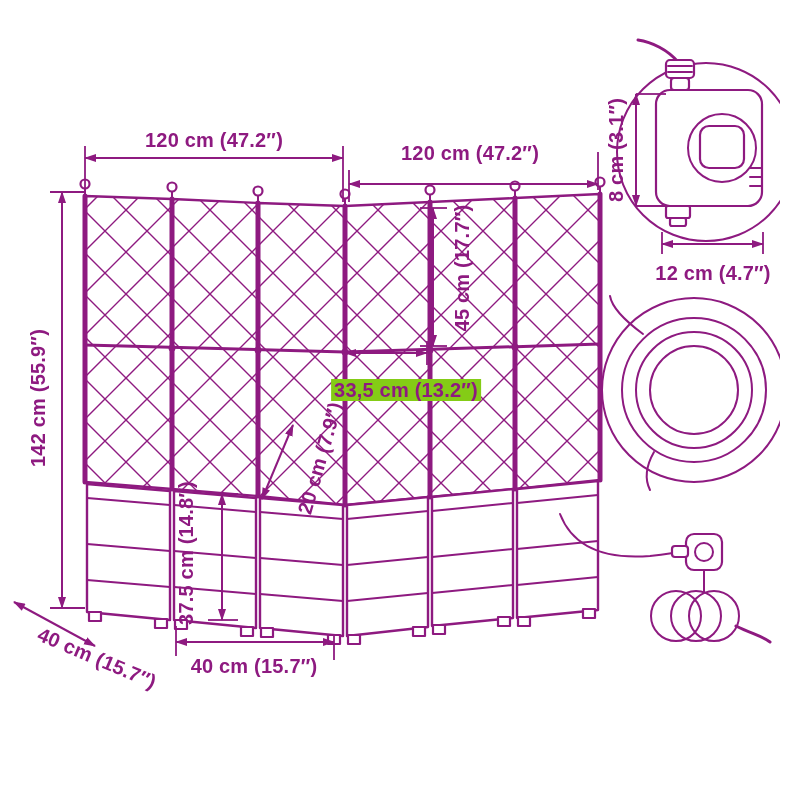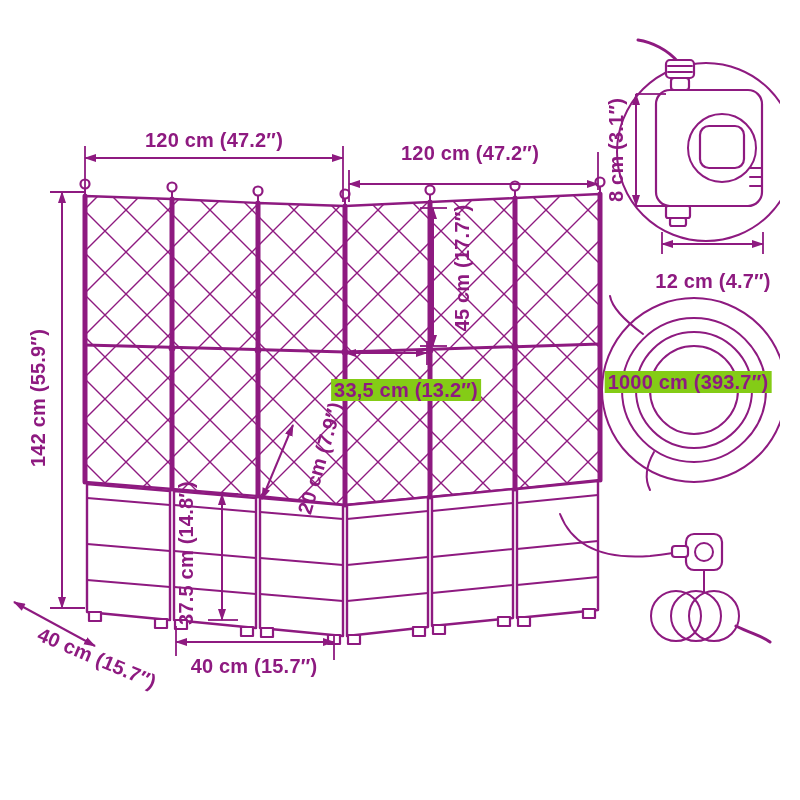--- a/index.html
+++ b/index.html
@@ -206,16 +206,15 @@
 <div class="lbl" style="left:214px;top:140px;">120 cm (47.2″)</div>
 <div class="lbl" style="left:470px;top:153px;">120 cm (47.2″)</div>
 <div class="lbl" style="left:38px;top:398px;transform:translate(-50%,-50%) rotate(-90deg);">142 cm (55.9″)</div>
 <div class="lbl" style="left:462px;top:268px;transform:translate(-50%,-50%) rotate(-90deg);">45 cm (17.7″)</div>
 <div class="lbl halo" style="left:406px;top:390px;">33,5 cm (13.2″)</div>
 <div class="lbl" style="left:320px;top:458px;transform:translate(-50%,-50%) rotate(-74deg);">20 cm (7.9″)</div>
 <div class="lbl" style="left:186px;top:553px;transform:translate(-50%,-50%) rotate(-90deg);">37.5 cm (14.8″)</div>
 <div class="lbl" style="left:97px;top:658px;transform:translate(-50%,-50%) rotate(23deg);">40 cm (15.7″)</div>
 <div class="lbl" style="left:254px;top:666px;">40 cm (15.7″)</div>
 <div class="lbl" style="left:616px;top:150px;transform:translate(-50%,-50%) rotate(-90deg);">8 cm (3.1″)</div>
-<div class="lbl" style="left:713px;top:281px;">12 cm (4.7″)</div>
-<div class="lbl halo" style="left:688px;top:382px;">1000 cm (393.7″)</div>
+<div class="lbl" style="left:713px;top:273px;">12 cm (4.7″)</div>
 
 </div>
 
 </body></html>

